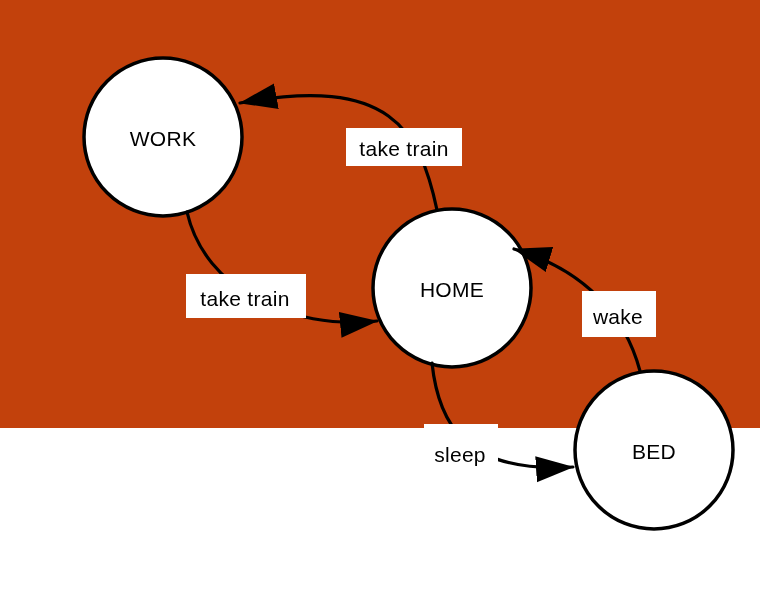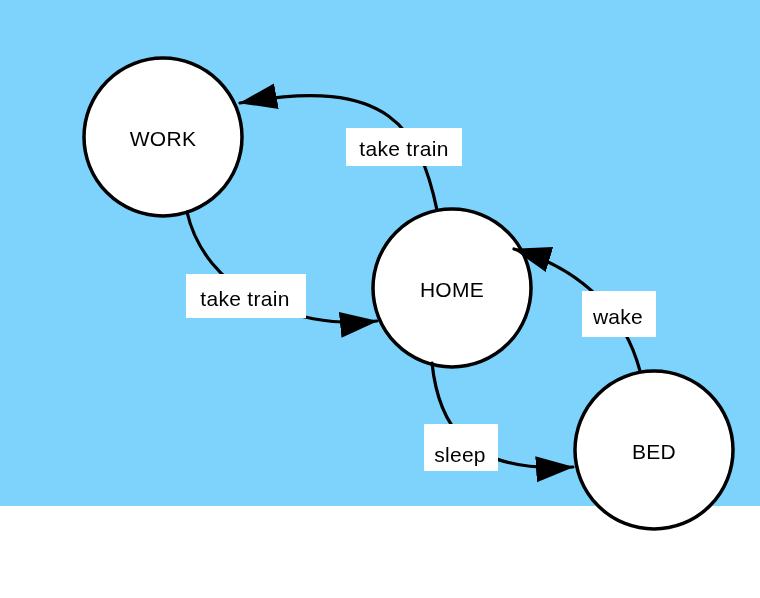--- a/index.html
+++ b/index.html
@@ -7,22 +7,22 @@
     padding: 0;
     background: #ffffff;
     width: 760px;
     height: 598px;
     overflow: hidden;
     font-family: "Liberation Sans", sans-serif;
   }
   .stage {
     position: relative;
     width: 760px;
-    height: 506px;
-    background: #7dd3fc;
+    height: 428px;
+    background: #c2410c;
   }
   svg text {
     font-family: "Liberation Sans", sans-serif;
     font-size: 21px;
     fill: #000000;
     letter-spacing: 0.3px;
   }
   .node-circle {
     fill: #ffffff;
     stroke: #000000;

